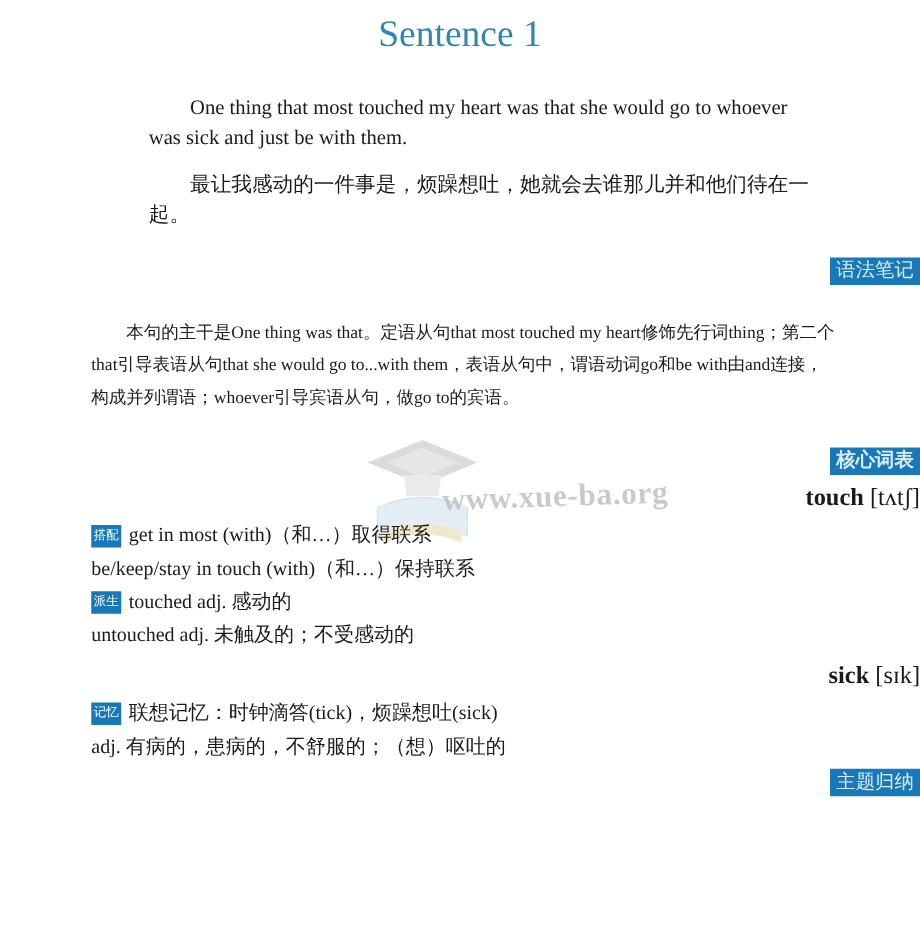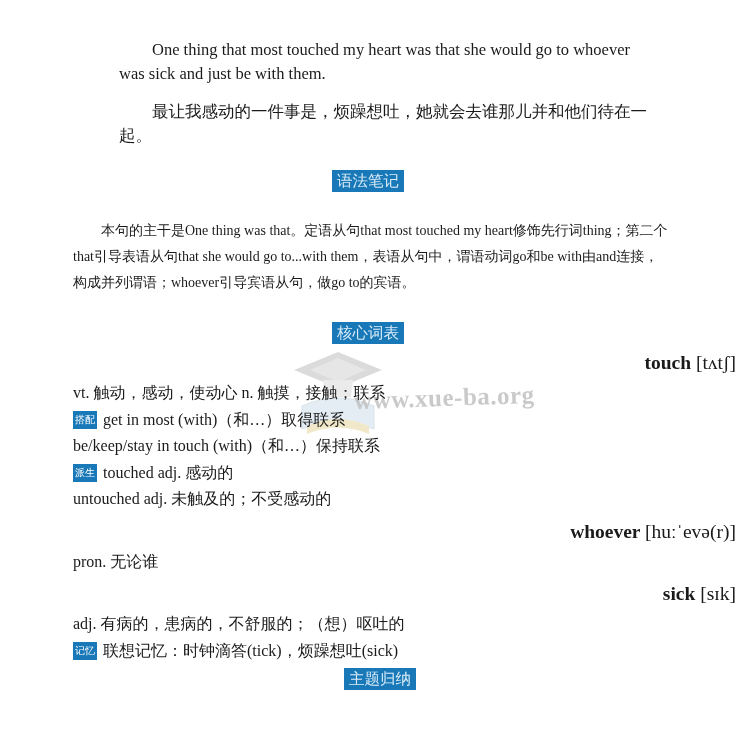--- a/index.html
+++ b/index.html
@@ -22,23 +22,23 @@
   h1.title{
     margin:0;
     text-align:center;
     font-size:30px;
     line-height:36px;
     font-weight:normal;
     color:var(--title-blue);
   }
   .intro{margin:28px 70px 0 105px;}
   .intro p{margin:14px;font-size:16.5px;line-height:24px;text-indent:2em;}
-  .label-row{text-align:center;}
+  .label-row{text-align:right;}
   .label-row.grammar{margin-top:22px;}
-  .label-row.vocab{margin-top:26px;}
+  .label-row.vocab{margin-top:26px;font-weight:bold;}
   .label-row.theme{margin-top:4px;margin-left:24px;}
   .sec-label{
     display:inline-block;
     background:var(--accent-blue);
     color:#d9ecf8;
     font-size:15.5px;
     line-height:20px;
     padding:1px 5px;
   }
   p.grammar-note{
@@ -105,20 +105,21 @@
       <polygon points="46,8 74,20 46,32 18,20" fill="#d2d2d2"></polygon>
       <path d="M31,30 L61,30 L59,47 L33,47 Z" fill="#dcdcdc"></path>
       <path d="M10,56 Q46,40 82,56 L82,79 Q46,64 10,79 Z" fill="#cfe0eb" stroke="#b8cbd8" stroke-width="1"></path>
       <path d="M15,76 Q46,62 77,76 L77,84 Q46,71 15,84 Z" fill="#e6d79e"></path>
     </svg>
     <span class="wm-text">www.xue-ba.org</span>
   </div>
 
   <div class="content">
 
+    <h1 class="title">Sentence 1</h1>
 
     <div class="intro">
       <p>One thing that most touched my heart was that she would go to whoever was sick and just be with them.</p>
       <p>最让我感动的一件事是，烦躁想吐，她就会去谁那儿并和他们待在一起。</p>
     </div>
 
     <div class="label-row grammar">
       <span class="sec-label">语法笔记</span>
     </div>
 
@@ -127,46 +128,36 @@
     <div class="label-row vocab">
       <span class="sec-label">核心词表</span>
     </div>
 
     <section class="entry">
       <h2>
         <span class="word">touch</span>
         <span class="phon">[tʌtʃ]</span>
       </h2>
       <div class="defs">
-        <p><span>vt. 触动，感动，使动心 n. 触摸，接触；联系</span></p>
         <p><span class="tag">搭配</span><span>get in most (with)（和…）取得联系</span></p>
         <p><span>be/keep/stay in touch (with)（和…）保持联系</span></p>
         <p><span class="tag">派生</span><span>touched adj. 感动的</span></p>
         <p><span>untouched adj. 未触及的；不受感动的</span></p>
       </div>
     </section>
 
-    <section class="entry">
-      <h2>
-        <span class="word">whoever</span>
-        <span class="phon">[huːˈevə(r)]</span>
-      </h2>
-      <div class="defs">
-        <p><span>pron. 无论谁</span></p>
-      </div>
-    </section>
 
     <section class="entry">
       <h2>
         <span class="word">sick</span>
         <span class="phon">[sɪk]</span>
       </h2>
       <div class="defs">
+        <p><span class="tag">记忆</span><span>联想记忆：时钟滴答(tick)，烦躁想吐(sick)</span></p>
         <p><span>adj. 有病的，患病的，不舒服的；（想）呕吐的</span></p>
-        <p><span class="tag">记忆</span><span>联想记忆：时钟滴答(tick)，烦躁想吐(sick)</span></p>
       </div>
     </section>
 
     <div class="label-row theme">
       <span class="sec-label">主题归纳</span>
     </div>
 
   </div>
 </div>
 

